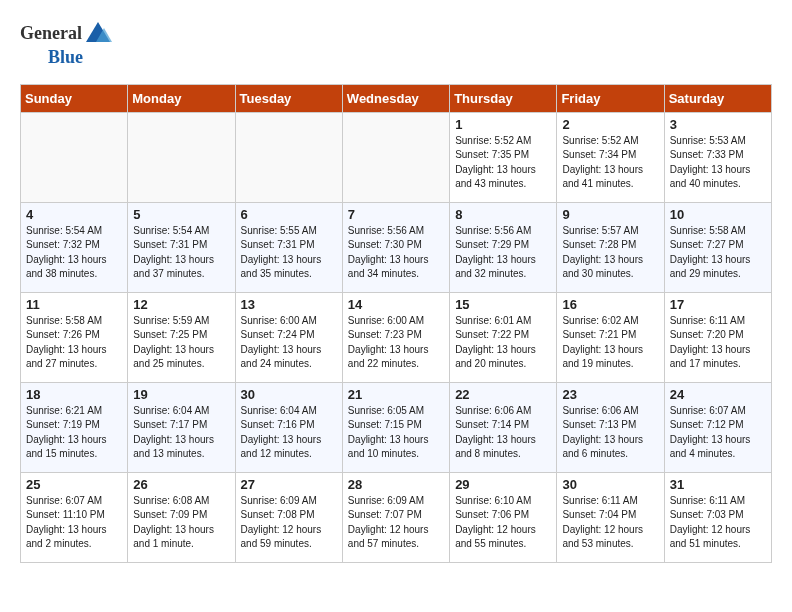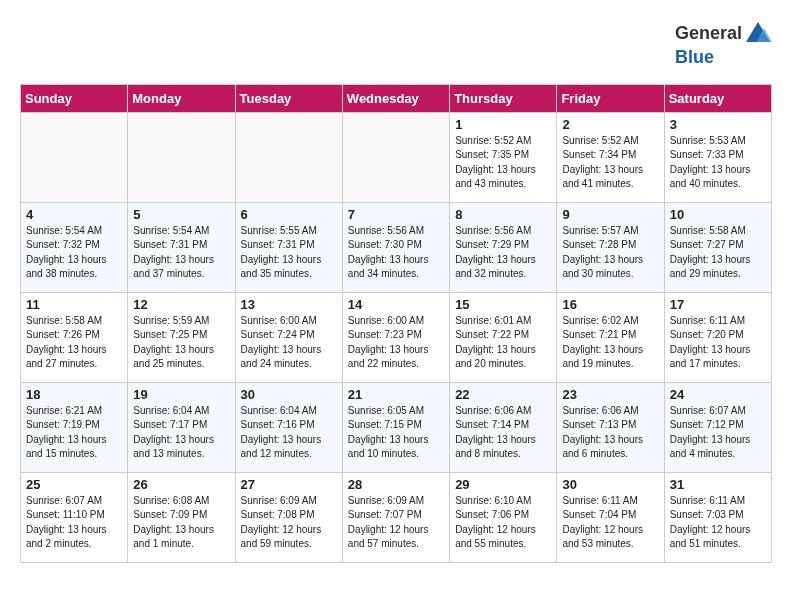--- a/index.html
+++ b/index.html
@@ -5,35 +5,36 @@
     * { margin: 0; padding: 0; box-sizing: border-box; }
     body {
       font-family: Arial, sans-serif;
       background: #fff;
       width: 792px;
       min-height: 612px;
       padding: 20px;
     }
     .header {
       display: flex;
-      justify-content: flex-end;
+      justify-content: space-between;
       align-items: flex-start;
       margin-bottom: 16px;
+      font-family: Liberation Serif, serif;
     }
     .logo {
       display: flex;
       align-items: center;
     }
     .logo-text {
       font-size: 18px;
       font-weight: bold;
       line-height: 1.1;
     }
     .logo-general { color: #333; }
-    .logo-blue { color: #1a5fa8; }
+    .logo-blue { color: #1a5fa8; margin-left: 28px; }
     .logo-icon {
       width: 28px;
       height: 28px;
       margin-left: 2px;
     }
     .title-block {
       text-align: right;
     }
     .month-title {
       font-size: 36px;
@@ -43,21 +44,21 @@
     .location {
       font-size: 16px;
       color: #333;
     }
     table {
       width: 100%;
       border-collapse: collapse;
       table-layout: fixed;
     }
     thead tr th {
-      background: #be185d;
+      background: #c2410c;
       color: #fff;
       font-size: 13px;
       font-weight: bold;
       padding: 6px 4px;
       text-align: left;
       border: 1px solid #ccc;
     }
     td {
       border: 1px solid #ccc;
       vertical-align: top;

